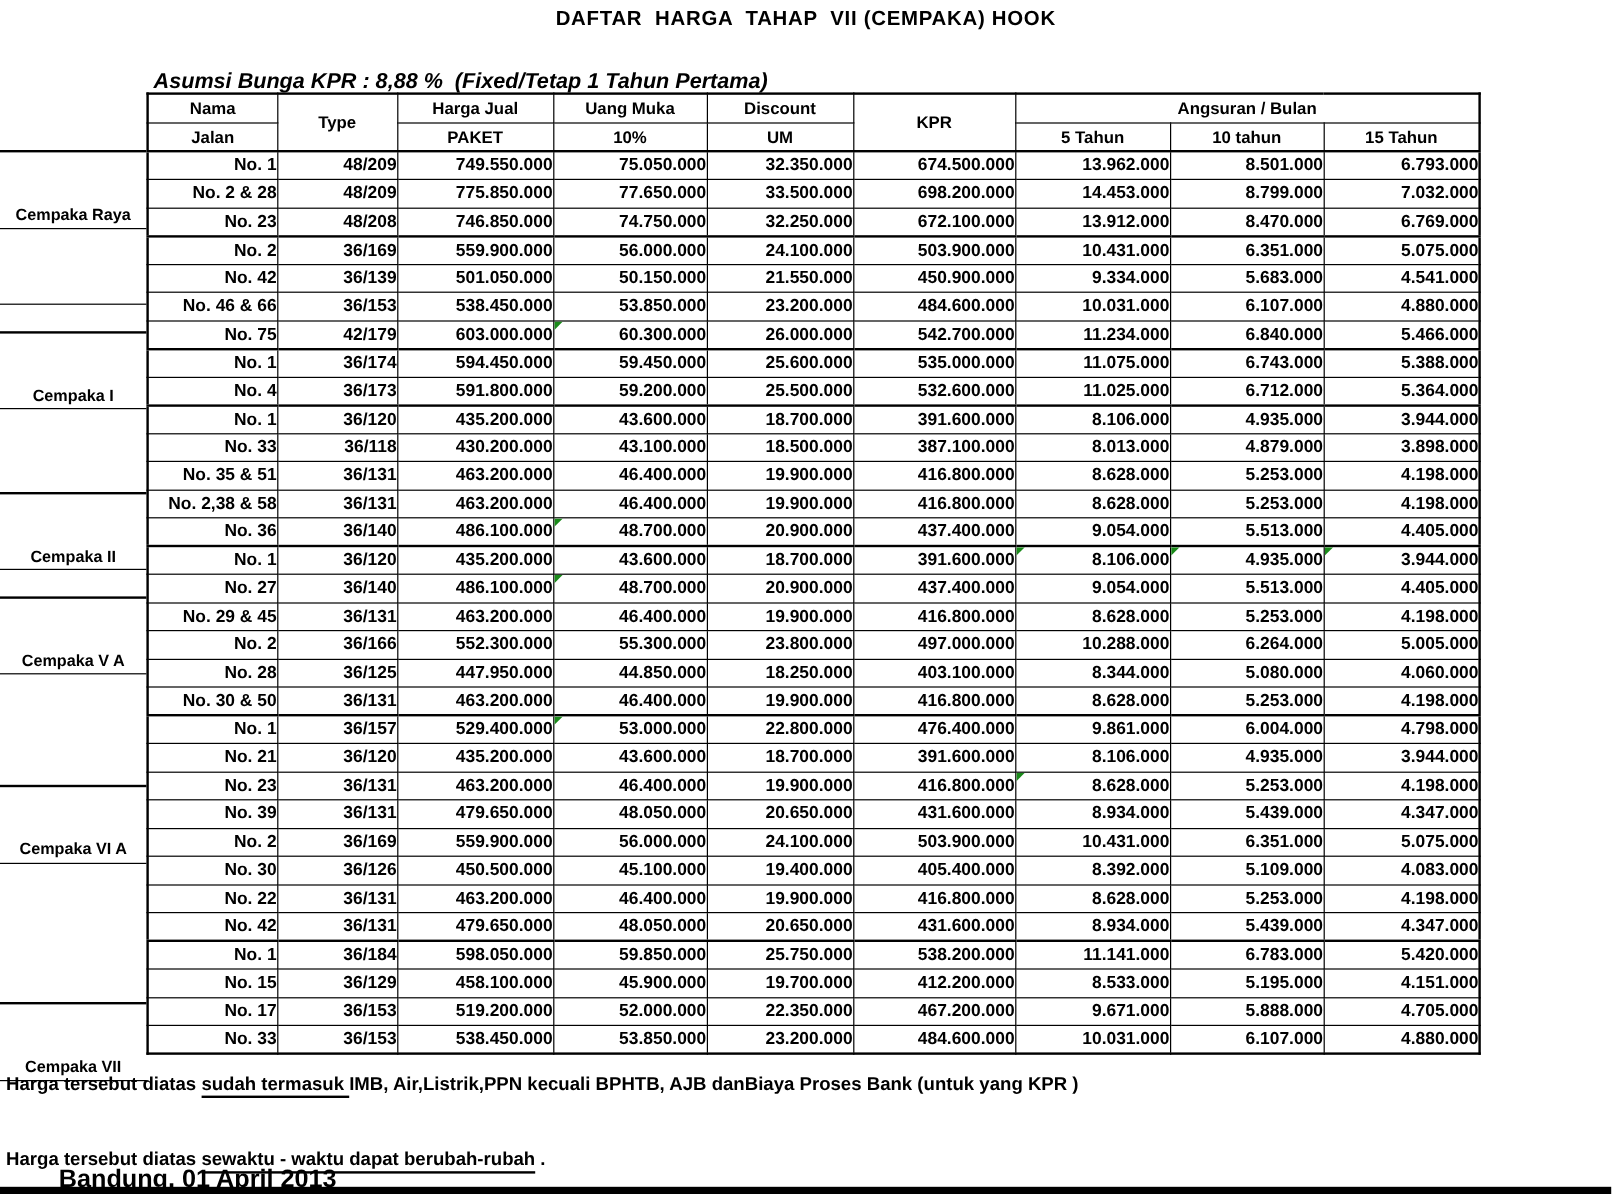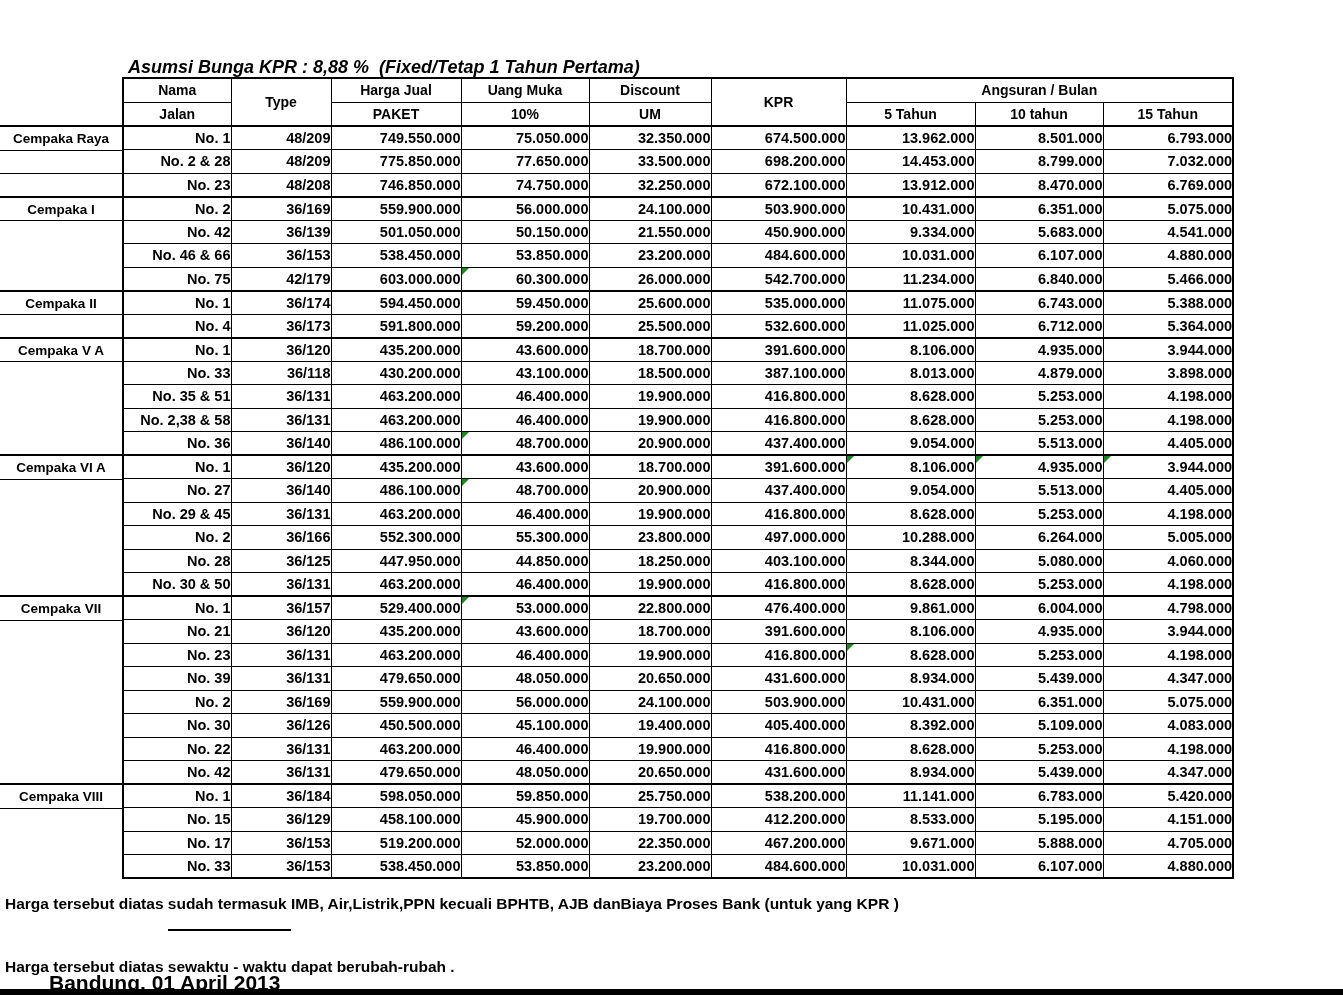--- a/index.html
+++ b/index.html
@@ -14,21 +14,21 @@
   .subtitle {
     position:absolute; top:57px; left:128px;
     font-size:18px; font-weight:bold; font-style:italic; white-space:pre;
   }
   
   .gcol { position:absolute; left:0; top:125px; width:122px; border-top:2px solid #000; }
   .gcell {
     height:23.5px; box-sizing:border-box; font-weight:bold; font-size:13.5px;
     text-align:center; line-height:23px; white-space:nowrap; overflow:hidden;
   }
-  .gcell.line  { border-bottom:1px solid #000; }
+  .gcell.line  { border-bottom:1px solid #000;margin-top:40px; }
   .gcell.thick { border-bottom:2px solid #000; }
   
   .maintbl {
     position:absolute; left:122px; top:77px; width:1110px;
     border-collapse:collapse; table-layout:fixed; border:2px solid #000;padding-left:18px;
   }
   .maintbl th, .maintbl td {
     border:1px solid #000; box-sizing:border-box; font-weight:bold;
     padding:0; white-space:nowrap; overflow:hidden; position:relative;
   }
@@ -40,29 +40,30 @@
   .c-type  { text-align:right; }
   .num     { text-align:right; padding-right:8px; }
   .tri {
     position:absolute; top:0; left:0; width:0; height:0;
     border-top:7px solid #1a8a1a; border-right:7px solid transparent;
   }
   
   .note { position:absolute; left:5px; font-size:15.5px; font-weight:bold; white-space:pre; }
   .note-1 { top:895px; }
   .note-2 { top:958px; }
-  .u { border-bottom:2px solid #000; padding-bottom:17px; }
+  .u { border-bottom:2px solid #000; padding-bottom:1px; }
   .date-line { position:absolute; left:5px; top:971px; font-size:21px; font-weight:bold;margin-left:44px; }
   .bottom-bar { position:absolute; left:0; top:989px; width:1343px; height:6px; background:#000; }
 </style>
 </head>
 <body>
 
 <div class="page">
 
+  <div class="title">DAFTAR  HARGA  TAHAP  VII (CEMPAKA) HOOK</div>
   <div class="subtitle">Asumsi Bunga KPR : 8,88 %  (Fixed/Tetap 1 Tahun Pertama)</div>
 
   <div class="gcol">
       <div class="gcell line">Cempaka Raya</div>
       <div class="gcell line"></div>
       <div class="gcell thick"></div>
       <div class="gcell line">Cempaka I</div>
       <div class="gcell"></div>
       <div class="gcell"></div>
       <div class="gcell thick"></div>

